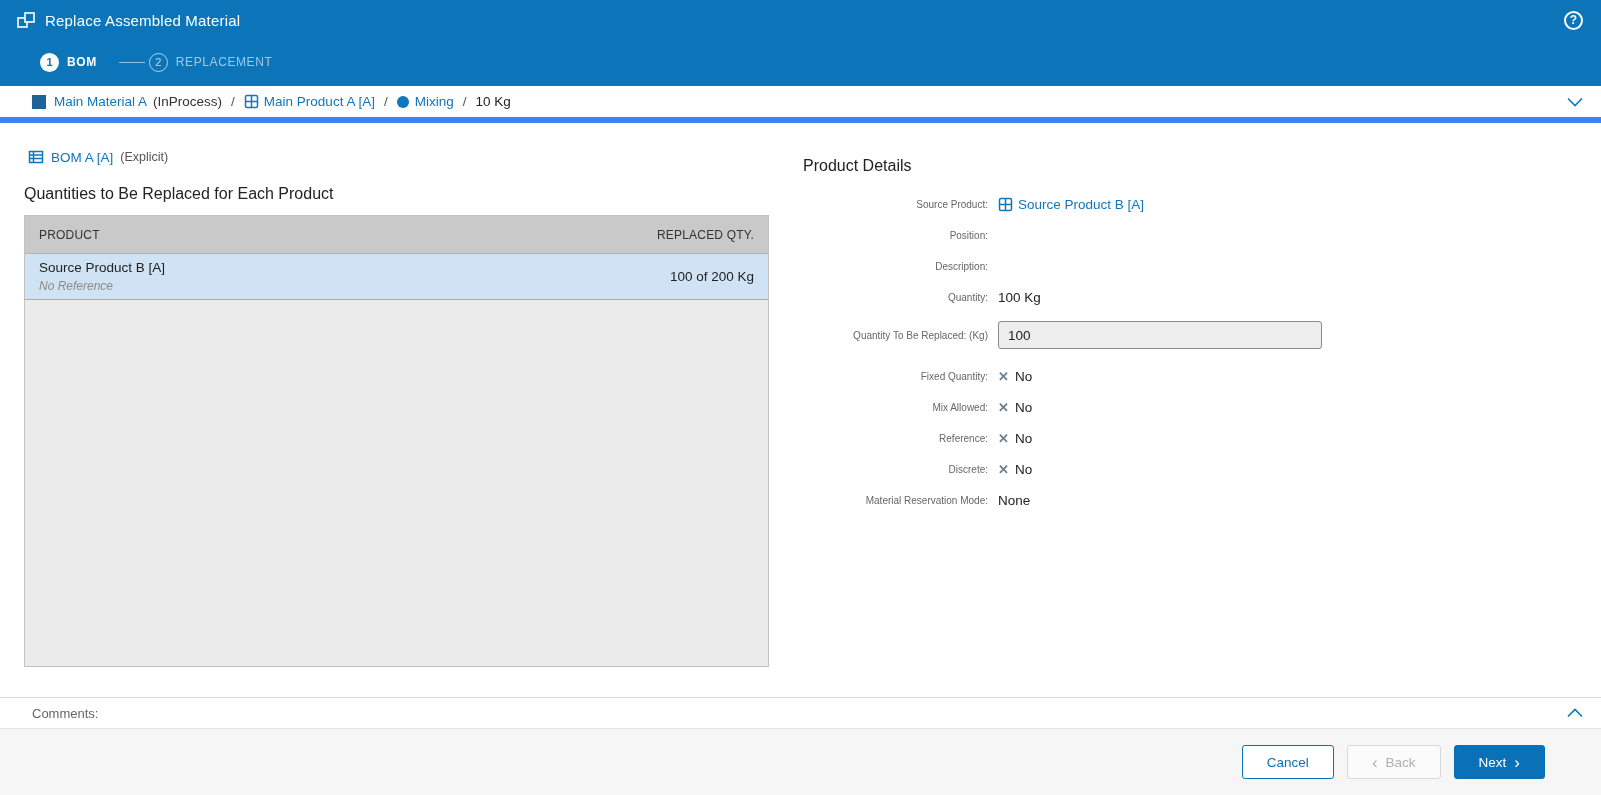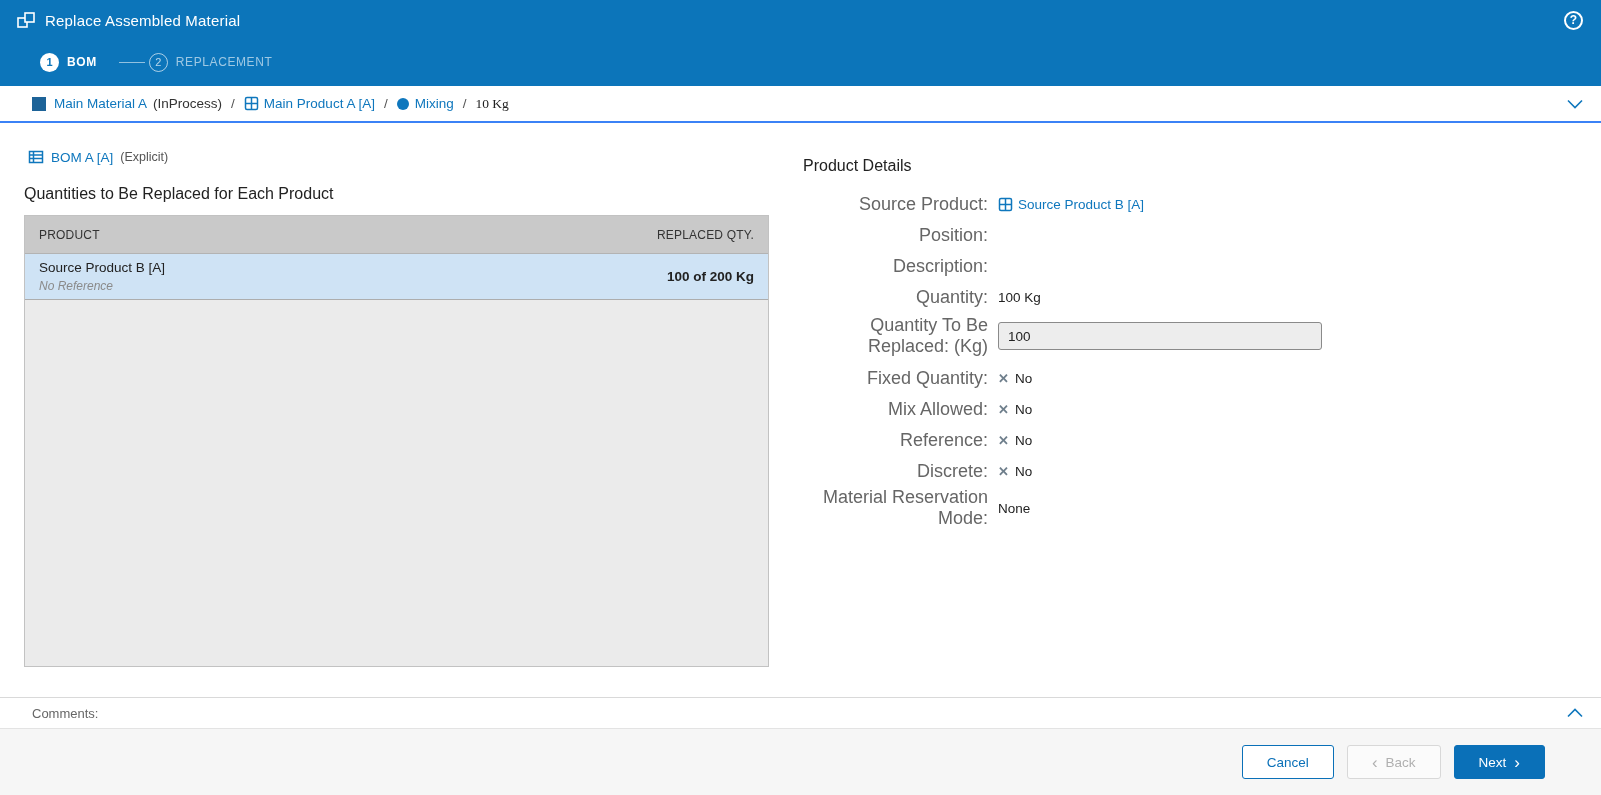--- a/index.html
+++ b/index.html
@@ -59,35 +59,35 @@
   .step-label { font-size: 12px; margin-left: 8px; letter-spacing: 0.6px; }
   .step-connector {
     width: 26px; height: 1px;
     background: rgba(255,255,255,0.55);
     margin: 0 4px 0 22px;
   }
 
   
   .breadcrumb-bar {
     height: 37px;
-    border-bottom: 2px solid #3b82f6;
+    border-bottom: 6px solid #3b82f6;
     display: flex;
     align-items: center;
     padding: 0 18px 0 32px;
     font-size: 13.5px;
     flex: 0 0 auto;
     background: #fff;
   }
   .crumb-sq { width: 14px; height: 14px; background: #1d6398; display: inline-block; margin-right: 8px; }
   a.link, .link { color: #0f77bd; text-decoration: none; cursor: pointer; }
   .crumb-status { color: #333; margin-left: 6px; }
   .crumb-sep { color: #555; margin: 0 9px; }
   .grid-icon { width: 15px; height: 15px; margin-right: 5px; display: inline-flex; }
   .dot-icon { width: 12px; height: 12px; border-radius: 50%; background: #0f77bd; display: inline-block; margin-right: 6px; }
-  .crumb-qty { color: #222; font-family: Liberation Serif, serif; }
+  .crumb-qty { color: #222; }
   .bar-chevron { margin-left: auto; display: inline-flex; cursor: pointer; }
 
   
   .content {
     flex: 1 1 auto;
     display: flex;
     padding: 0 16px 0 24px;
     overflow: hidden;
   }
   .left-col { width: 745px; flex: 0 0 auto; }
@@ -127,35 +127,35 @@
     display: flex;
     align-items: center;
     justify-content: space-between;
     padding: 6px 14px;
     min-height: 46px;
     cursor: pointer;
     flex: 0 0 auto;
   }
   .qty-row .prod-name { font-size: 13.5px; color: #222; }
   .qty-row .prod-pos { font-size: 12px; font-style: italic; color: #8a8a8a; margin-top: 4px; }
-  .qty-row .qty-val { font-size: 13.5px; font-weight: bold; color: #222; }
+  .qty-row .qty-val { font-size: 13.5px; font-weight: normal; color: #222; }
   .table-empty { flex: 1 1 auto; }
 
   
   .details-title { font-size: 16px; font-weight: 400; color: #222; margin: 34px 0 14px 0; }
   .field-row {
     display: flex;
     align-items: center;
     min-height: 31px;
   }
   .field-label {
     width: 195px;
     flex: 0 0 auto;
     text-align: right;
-    font-size: 18px;
+    font-size: 10px;
     color: #666;
     padding-right: 10px;
   }
   .field-value {
     font-size: 13.5px;
     color: #222;
     display: flex;
     align-items: center;
   }
   .field-row.input-row { min-height: 40px; margin: 2px 0 6px 0; }

